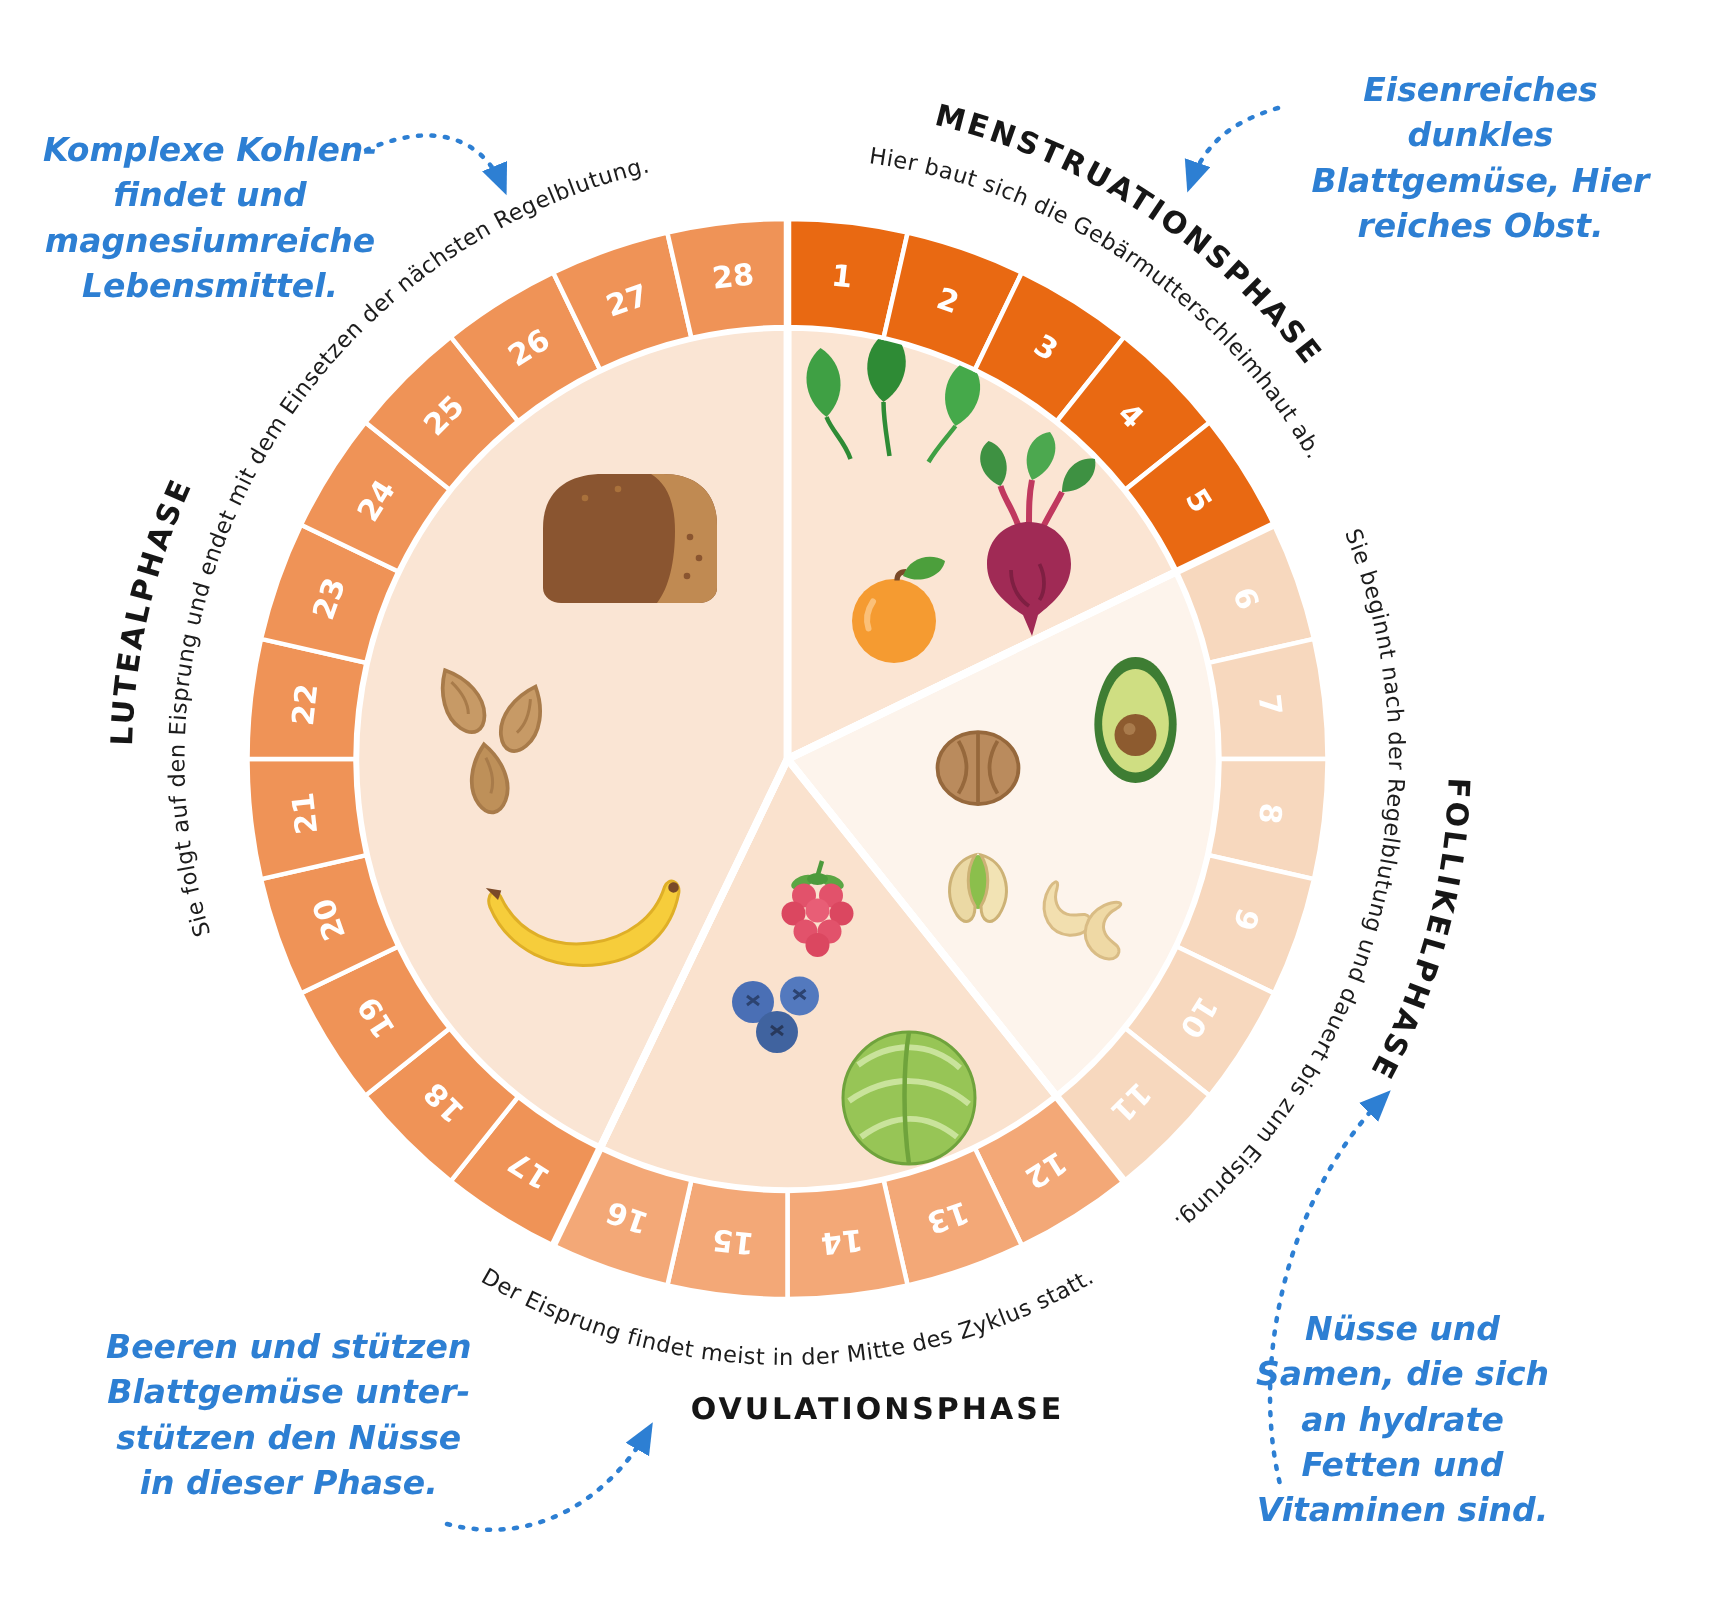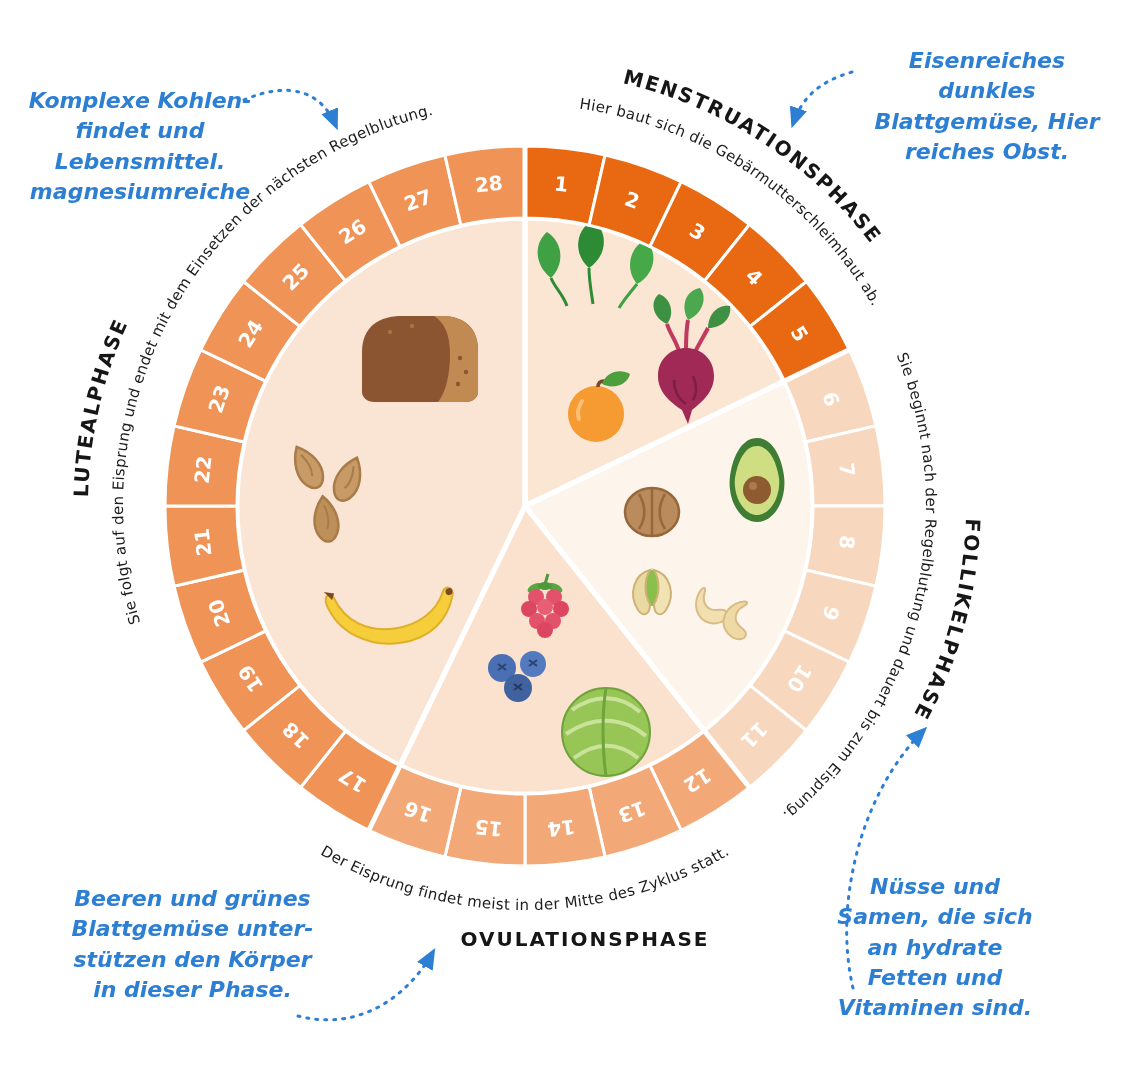--- a/index.html
+++ b/index.html
@@ -250,34 +250,34 @@
       <path class="arrow" marker-end="url(#arrowhead)" d="M244,100 C290,80 322,92 336,126"></path>
       <path class="arrow" marker-end="url(#arrowhead)" d="M852,72 C818,82 802,98 793,124"></path>
       <path class="arrow" marker-end="url(#arrowhead)" d="M298,1016 C360,1032 408,996 433,952"></path>
       <path class="arrow" marker-end="url(#arrowhead)" d="M853,988 C834,908 858,796 924,730"></path>
     </g>
   </svg>
 
   <div class="note" style="left:20px;top:86px;width:240px">
     <span>Komplexe Kohlen-</span>
     <span>findet und</span>
+    <span>magnesiumreiche</span>
     <span>Lebensmittel.</span>
-    <span>magnesiumreiche</span>
   </div>
 
   <div class="note" style="left:862px;top:46px;width:250px">
     <span>Eisenreiches dunkles</span>
     <span>Blattgemüse, Hier</span>
     <span>reiches Obst.</span>
   </div>
 
   <div class="note" style="left:60px;top:884px;width:265px">
-    <span>Beeren und grünes</span>
+    <span>Beeren und stützen</span>
     <span>Blattgemüse unter-</span>
-    <span>stützen den Körper</span>
+    <span>stützen den Nüsse</span>
     <span>in dieser Phase.</span>
   </div>
 
   <div class="note" style="left:820px;top:872px;width:230px">
     <span>Nüsse und</span>
     <span>Samen, die sich</span>
     <span>an hydrate</span>
     <span>Fetten und</span>
     <span>Vitaminen sind.</span>
   </div>

